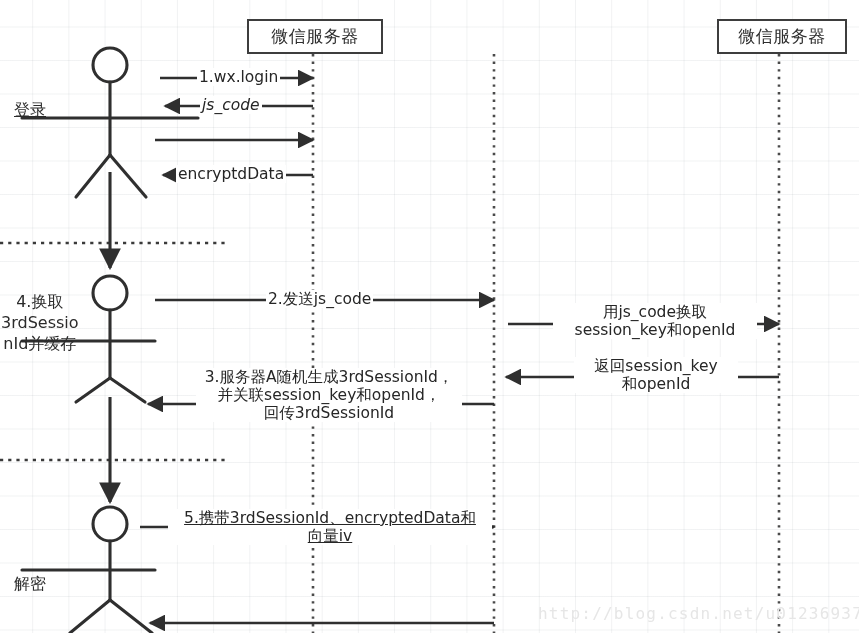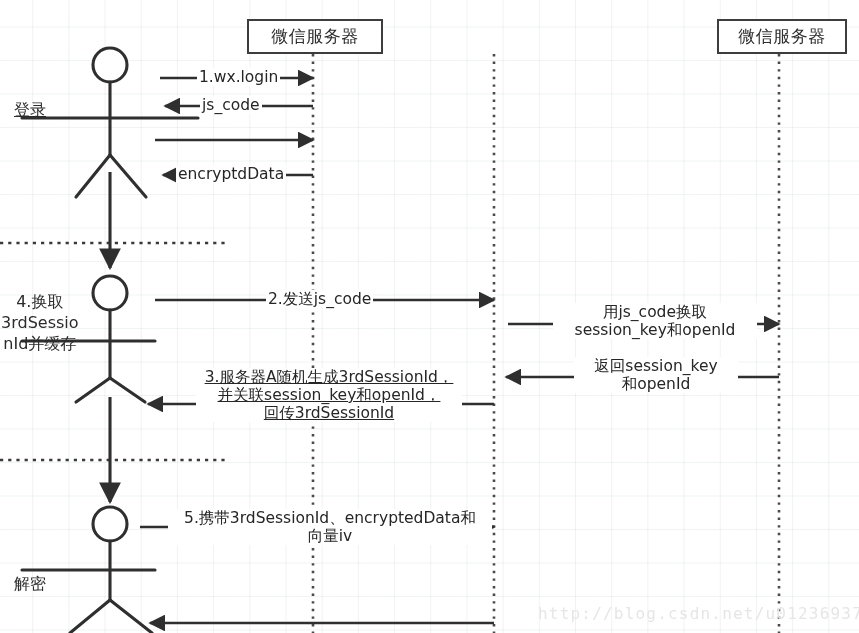--- a/index.html
+++ b/index.html
@@ -155,35 +155,35 @@
   <div class="lbl left" style="left:14px;top:100px;text-decoration:underline;">登录</div>
 
   <div class="lbl left" style="left:1px;top:291px;line-height:21px;text-align:center;">4.换取
 3rdSessio
 nId并缓存</div>
 
   <div class="lbl left" style="left:14px;top:574px;">解密</div>
 
   <div class="msg" style="left:189px;top:68px;margin-left:8px;">1.wx.login</div>
 
-  <div class="msg" style="left:200px;top:96px;">js_code</div>
+  <div class="msg" style="left:200px;top:96px;font-style:italic;">js_code</div>
 
 
   <div class="msg" style="left:176px;top:165px;">encryptdData</div>
 
   <div class="msg" style="left:266px;top:290px;">2.发送js_code</div>
 
   <div class="msg" style="left:553px;top:303px;width:200px;">用js_code换取
 session_key和openId</div>
 
   <div class="msg" style="left:574px;top:357px;width:160px;">返回session_key
 和openId</div>
 
-  <div class="msg" style="left:196px;top:368px;width:262px;text-decoration:underline;">3.服务器A随机生成3rdSessionId，
+  <div class="msg" style="left:196px;top:368px;width:262px;">3.服务器A随机生成3rdSessionId，
 并关联session_key和openId，
 回传3rdSessionId</div>
 
-  <div class="msg" style="left:168px;top:509px;width:320px;">5.携带3rdSessionId、encryptedData和
+  <div class="msg" style="left:168px;top:509px;width:320px;text-decoration:underline;">5.携带3rdSessionId、encryptedData和
 向量iv</div>
 
   <div class="watermark" style="left:538px;top:604px;">http://blog.csdn.net/u012369373</div>
 
 </div>
 
 </body></html>

